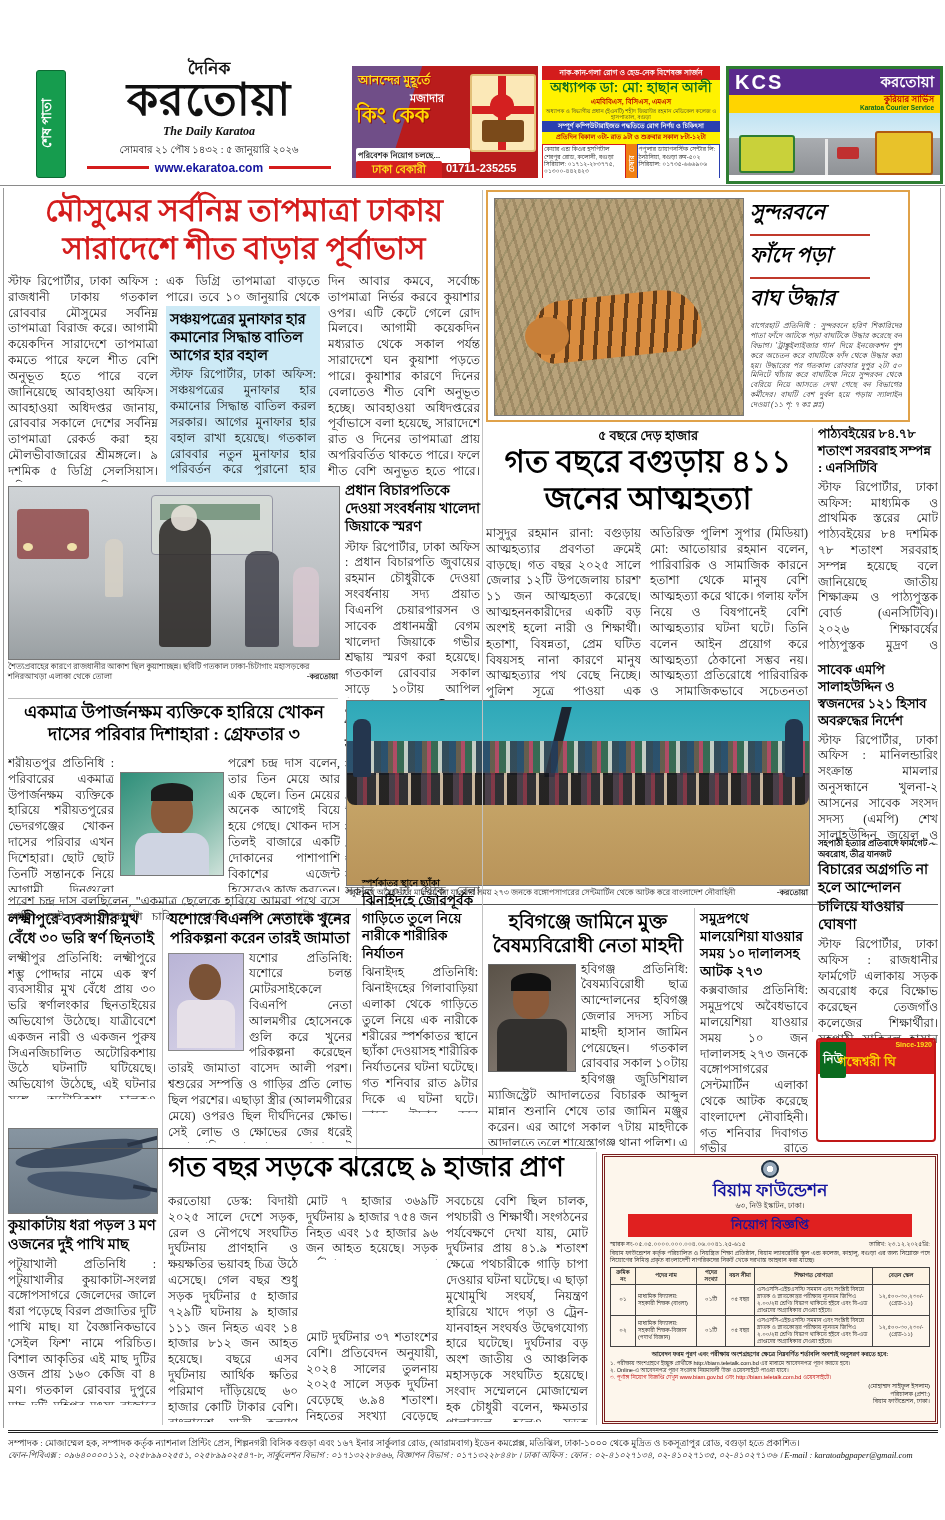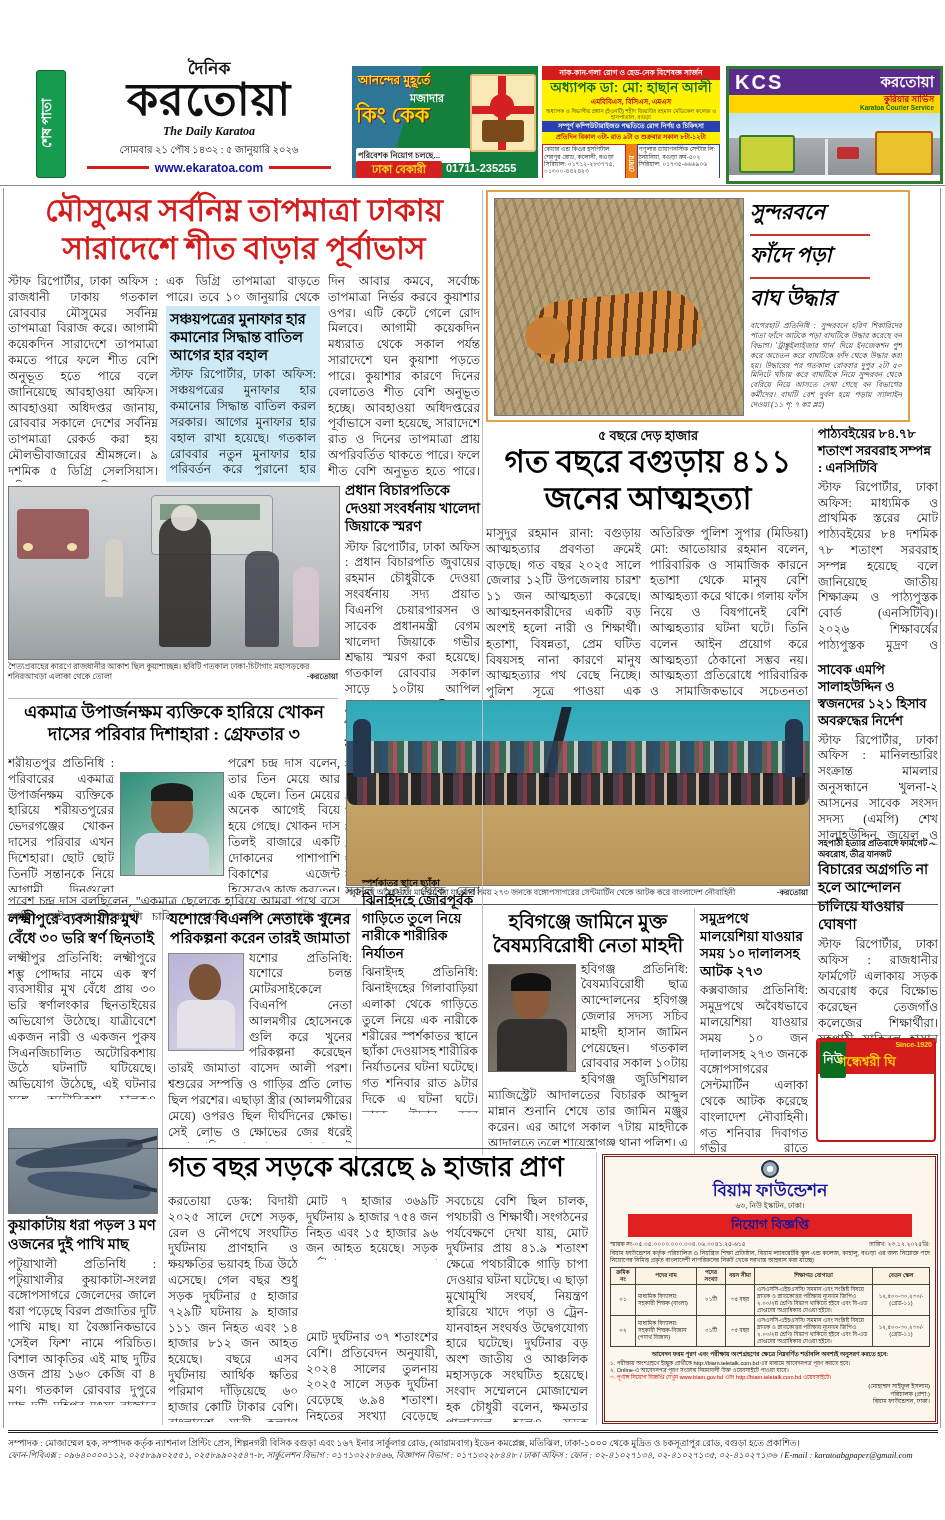--- a/index.html
+++ b/index.html
@@ -35,21 +35,21 @@
     <div style="font-size:45px;font-weight:bold;line-height:1.05;letter-spacing:1px;">করতোয়া</div>
     <div style="font-size:12px;font-weight:bold;font-style:italic;line-height:1.2;">The Daily Karatoa</div>
     <div style="font-size:10px;margin-top:3px;">সোমবার ২১ পৌষ ১৪৩২ : ৫ জানুয়ারি ২০২৬</div>
     <div style="margin-top:2px;display:flex;align-items:center;justify-content:center;gap:6px;">
       <span style="display:inline-block;width:62px;height:3px;background:#d41c1c;"></span>
       <span style="font-size:12px;font-weight:bold;color:#14149e;font-family:'Liberation Sans',sans-serif;">www.ekaratoa.com</span>
       <span style="display:inline-block;width:62px;height:3px;background:#d41c1c;"></span>
     </div>
   </div>
 
-  <div class="abs" style="left:352px;top:66px;width:186px;height:112px;background:#15803d;overflow:hidden;font-family:'Liberation Sans',sans-serif;">
+  <div class="abs" style="left:352px;top:66px;width:186px;height:112px;background:#b91c1c;overflow:hidden;font-family:'Liberation Sans',sans-serif;">
     <div class="abs" style="left:0;top:0;width:70px;height:112px;background:#3f6fd1;transform:skewX(-18deg);left:-18px;opacity:.6;"></div>
     <div class="abs" style="left:118px;top:8px;width:62px;height:74px;background:#fbe8b7;border:2px solid #e2bf77;border-radius:3px;">
       <div class="abs" style="left:26px;top:0;width:8px;height:74px;background:#d42020;"></div>
       <div class="abs" style="left:0;top:30px;width:62px;height:8px;background:#d42020;"></div>
       <div class="abs" style="left:18px;top:18px;width:24px;height:24px;background:#d42020;border-radius:50%;"></div>
       <div class="abs" style="left:10px;top:44px;width:42px;height:22px;background:#7a4a1a;border-radius:3px;"></div>
     </div>
     <div class="abs" style="left:6px;top:5px;width:110px;color:#ffe11a;font-weight:bold;font-size:12px;text-shadow:1px 1px 0 #b01010;">আনন্দের মুহূর্তে</div>
     <div class="abs" style="left:58px;top:24px;width:60px;color:#fff;font-weight:bold;font-size:11px;">মজাদার</div>
     <div class="abs" style="left:4px;top:38px;width:112px;color:#ffd400;font-weight:bold;font-size:21px;line-height:1;text-shadow:1px 1px 0 #8a0e0e;">কিং কেক</div>

